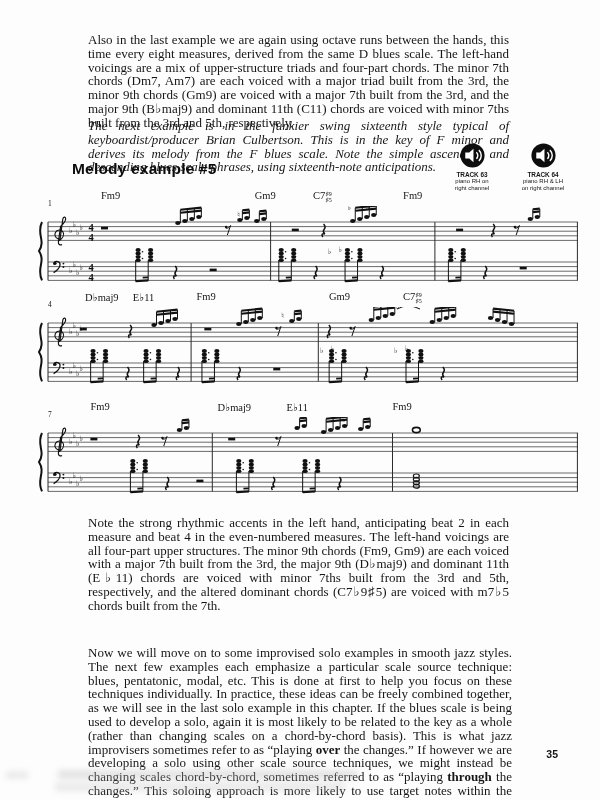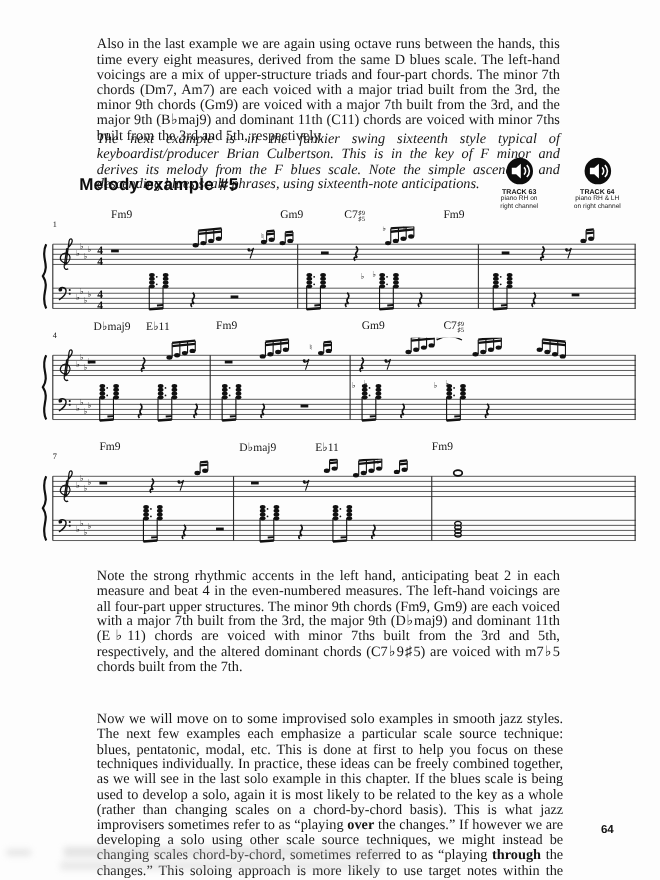--- a/index.html
+++ b/index.html
@@ -284,21 +284,21 @@
         <use href="#n-qrest" transform="translate(225.25 52)"></use>
         <use href="#n-pair" transform="translate(257.05 36)"></use>
         <use href="#n-qrest" transform="translate(291.5 52)"></use>
         <use href="#n-wchord" transform="translate(368.34999999999997 51)"></use>
       </svg>
   </div>
 
   <p class="body-text" id="p3">Note the strong rhythmic accents in the left hand, anticipating beat 2 in each measure and beat 4 in the even-numbered measures. The left-hand voicings are all four-part upper structures. The minor 9th chords (Fm9, Gm9) are each voiced with a major 7th built from the 3rd, the major 9th (D♭maj9) and dominant 11th (E♭11) chords are voiced with minor 7ths built from the 3rd and 5th, respectively, and the altered dominant chords (C7♭9♯5) are voiced with m7♭5 chords built from the 7th.</p>
   <p class="body-text" id="p4"><span>Now we will move on to some improvised solo examples in smooth jazz styles. The next few examples each emphasize a particular scale source technique: blues, pentatonic, modal, etc. This is done at first to help you focus on these techniques individually. In practice, these ideas can be freely combined together, as we will see in the last solo example in this chapter. If the blues scale is being used to develop a solo, again it is most likely to be related to the key as a whole (rather than changing scales on a chord-by-chord basis). This is what jazz improvisers sometimes refer to as “playing </span><span style="font-weight: bold;">over</span><span> the changes.” If however we are developing a solo using other scale source techniques, we might instead be changing scales chord-by-chord, sometimes referred to as “playing </span><span style="font-weight: bold;">through</span><span> the changes.” This soloing approach is more likely to use target notes within the chord progression to shape the solo as desired.</span></p>
 
-  <div class="pageno">64</div>
+  <div class="pageno">35</div>
 
   <div class="smudge" id="sm1"></div>
   <div class="smudge" id="sm2"></div>
   <div class="smudge" id="sm3"></div>
 
   <svg width="0" height="0" style="position:absolute" aria-hidden="true">
     <defs>
       <g id="n-run4" class="nsym">
         <ellipse cx="0" cy="10" rx="2.7" ry="2"></ellipse>
           <ellipse cx="7" cy="8" rx="2.7" ry="2"></ellipse>

